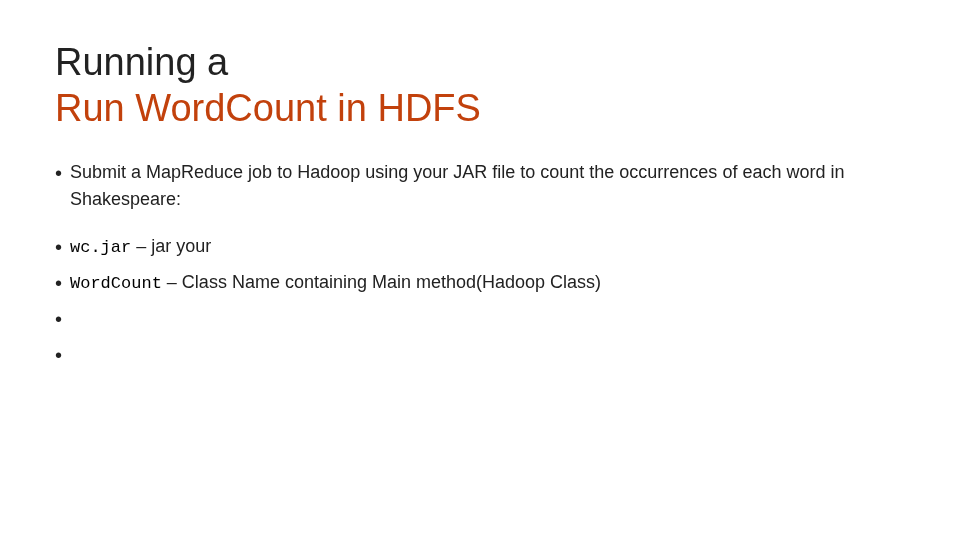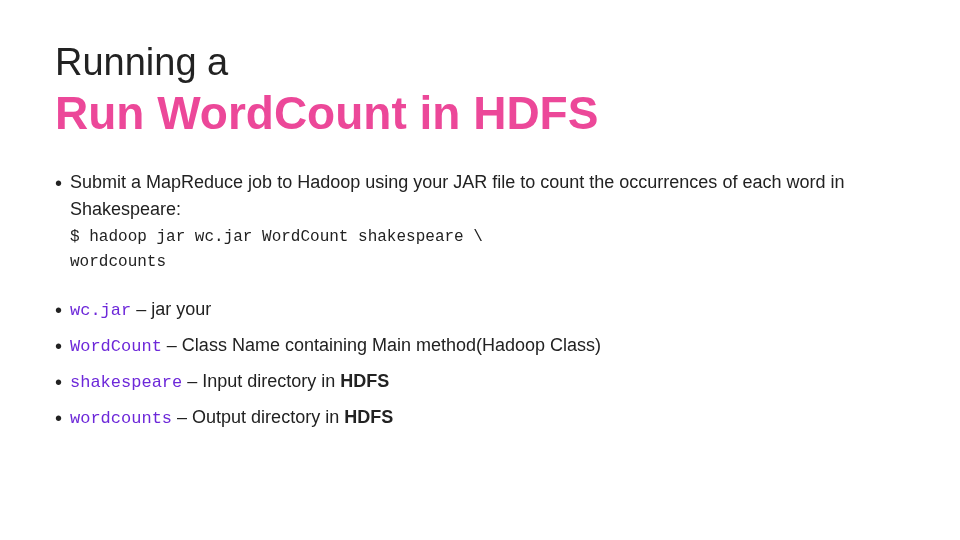--- a/index.html
+++ b/index.html
@@ -40,23 +40,23 @@
       gap: 16px;
       flex-wrap: wrap;
     }
 
     .title-line1 .bold-part {
       font-weight: 700;
       font-family: 'Arial', sans-serif;
     }
 
     .title-line2 {
-      font-size: 46px;
-      font-weight: 700;
-      color: #ec4899;
+      font-size: 38px;
+      font-weight: 400;
+      color: #c2410c;
       line-height: 1.2;
     }
 
     .content-section {
       display: flex;
       flex-direction: column;
       gap: 16px;
     }
 
     .bullet-item {
@@ -82,21 +82,21 @@
       font-family: 'Courier New', Courier, monospace;
       font-size: 16px;
       color: #222;
       margin-top: 2px;
       line-height: 1.6;
     }
 
     .inline-code {
       font-family: 'Courier New', Courier, monospace;
       font-size: 17px;
-      color: #6d28d9;
+      color: #000000;
     }
 
     .bold-text {
       font-weight: 700;
     }
 
     .divider-section {
       display: flex;
       flex-direction: column;
       gap: 8px;
@@ -123,24 +123,20 @@
     </div>
     <div class="title-line2">Run WordCount in HDFS</div>
   </div>
 
   <div class="content-section">
 
     <div class="bullet-item">
       <span class="bullet-dot">•</span>
       <div class="bullet-content">
         <span>Submit a MapReduce job to Hadoop using your JAR file to count the occurrences of each word in Shakespeare:</span>
-        <div class="code-block">
-          <div>$ hadoop jar wc.jar WordCount shakespeare \</div>
-          <div>wordcounts</div>
-        </div>
       </div>
     </div>
 
     <div class="divider-section">
 
       <div class="dash-bullet">
         <span class="bullet-dot">•</span>
         <div>
           <span class="inline-code">wc.jar</span>
           <span> – jar your</span>
@@ -150,31 +146,23 @@
       <div class="dash-bullet">
         <span class="bullet-dot">•</span>
         <div>
           <span class="inline-code">WordCount</span>
           <span> – Class Name containing Main method(Hadoop Class)</span>
         </div>
       </div>
 
       <div class="dash-bullet">
         <span class="bullet-dot">•</span>
-        <div>
-          <span class="inline-code">shakespeare</span>
-          <span> – Input directory in </span><span class="bold-text">HDFS</span>
-        </div>
       </div>
 
       <div class="dash-bullet">
         <span class="bullet-dot">•</span>
-        <div>
-          <span class="inline-code">wordcounts</span>
-          <span> – Output directory in </span><span class="bold-text">HDFS</span>
-        </div>
       </div>
 
     </div>
 
   </div>
 
 </div>
 
 </body></html>

